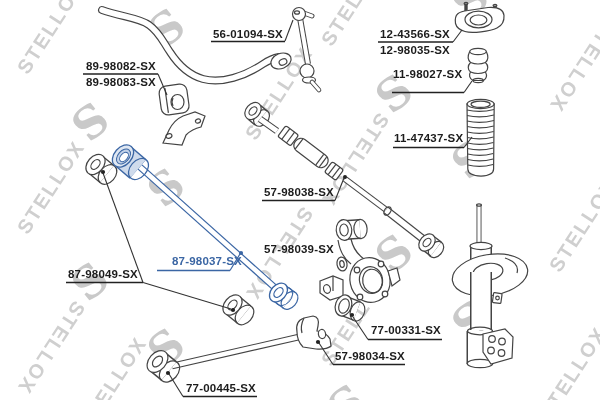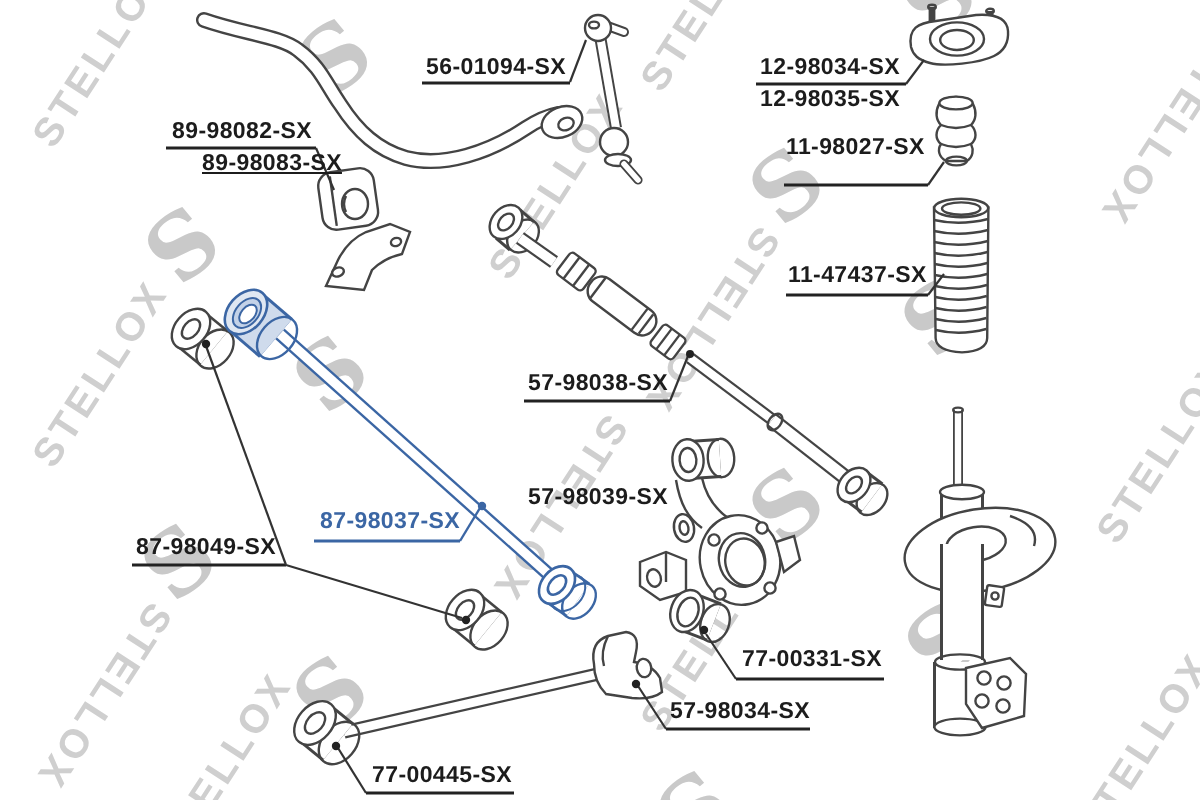--- a/index.html
+++ b/index.html
@@ -279,26 +279,26 @@
       <circle cx="233" cy="310" r="2.1" fill="#222"></circle>
       <circle cx="352" cy="315" r="2.1" fill="#222"></circle>
       <circle cx="318" cy="342" r="2.1" fill="#222"></circle>
       <circle cx="168" cy="373" r="2.1" fill="#222"></circle>
       <circle cx="241" cy="253" r="2.1" fill="#3b66a4"></circle>
     </g>
   </svg>
 
   <div class="lbl" style="left:213px;top:28px;text-align:right;">56-01094-SX</div>
   <div class="lbl" style="left:86px;top:60px;">89-98082-SX</div>
-  <div class="lbl" style="left:101px;top:76px;text-decoration:underline;">89-98083-SX</div>
-  <div class="lbl" style="left:380px;top:28px;">12-98034-SX</div>
+  <div class="lbl" style="left:86px;top:76px;">89-98083-SX</div>
+  <div class="lbl" style="left:380px;top:28px;">12-43566-SX</div>
   <div class="lbl" style="left:380px;top:44px;">12-98035-SX</div>
   <div class="lbl" style="left:393px;top:68px;">11-98027-SX</div>
   <div class="lbl" style="left:394px;top:132px;">11-47437-SX</div>
   <div class="lbl" style="left:264px;top:186px;text-align:center;">57-98038-SX</div>
   <div class="lbl" style="left:264px;top:203px;margin-top:40px;">57-98039-SX</div>
   <div class="lbl" style="left:68px;top:268px;">87-98049-SX</div>
-  <div class="lbl hl" style="left:160px;top:255px;">87-98037-SX</div>
+  <div class="lbl hl" style="left:172px;top:255px;">87-98037-SX</div>
   <div class="lbl" style="left:371px;top:324px;">77-00331-SX</div>
   <div class="lbl" style="left:335px;top:350px;">57-98034-SX</div>
   <div class="lbl" style="left:186px;top:382px;">77-00445-SX</div>
 
 </div>
 
 </body></html>

